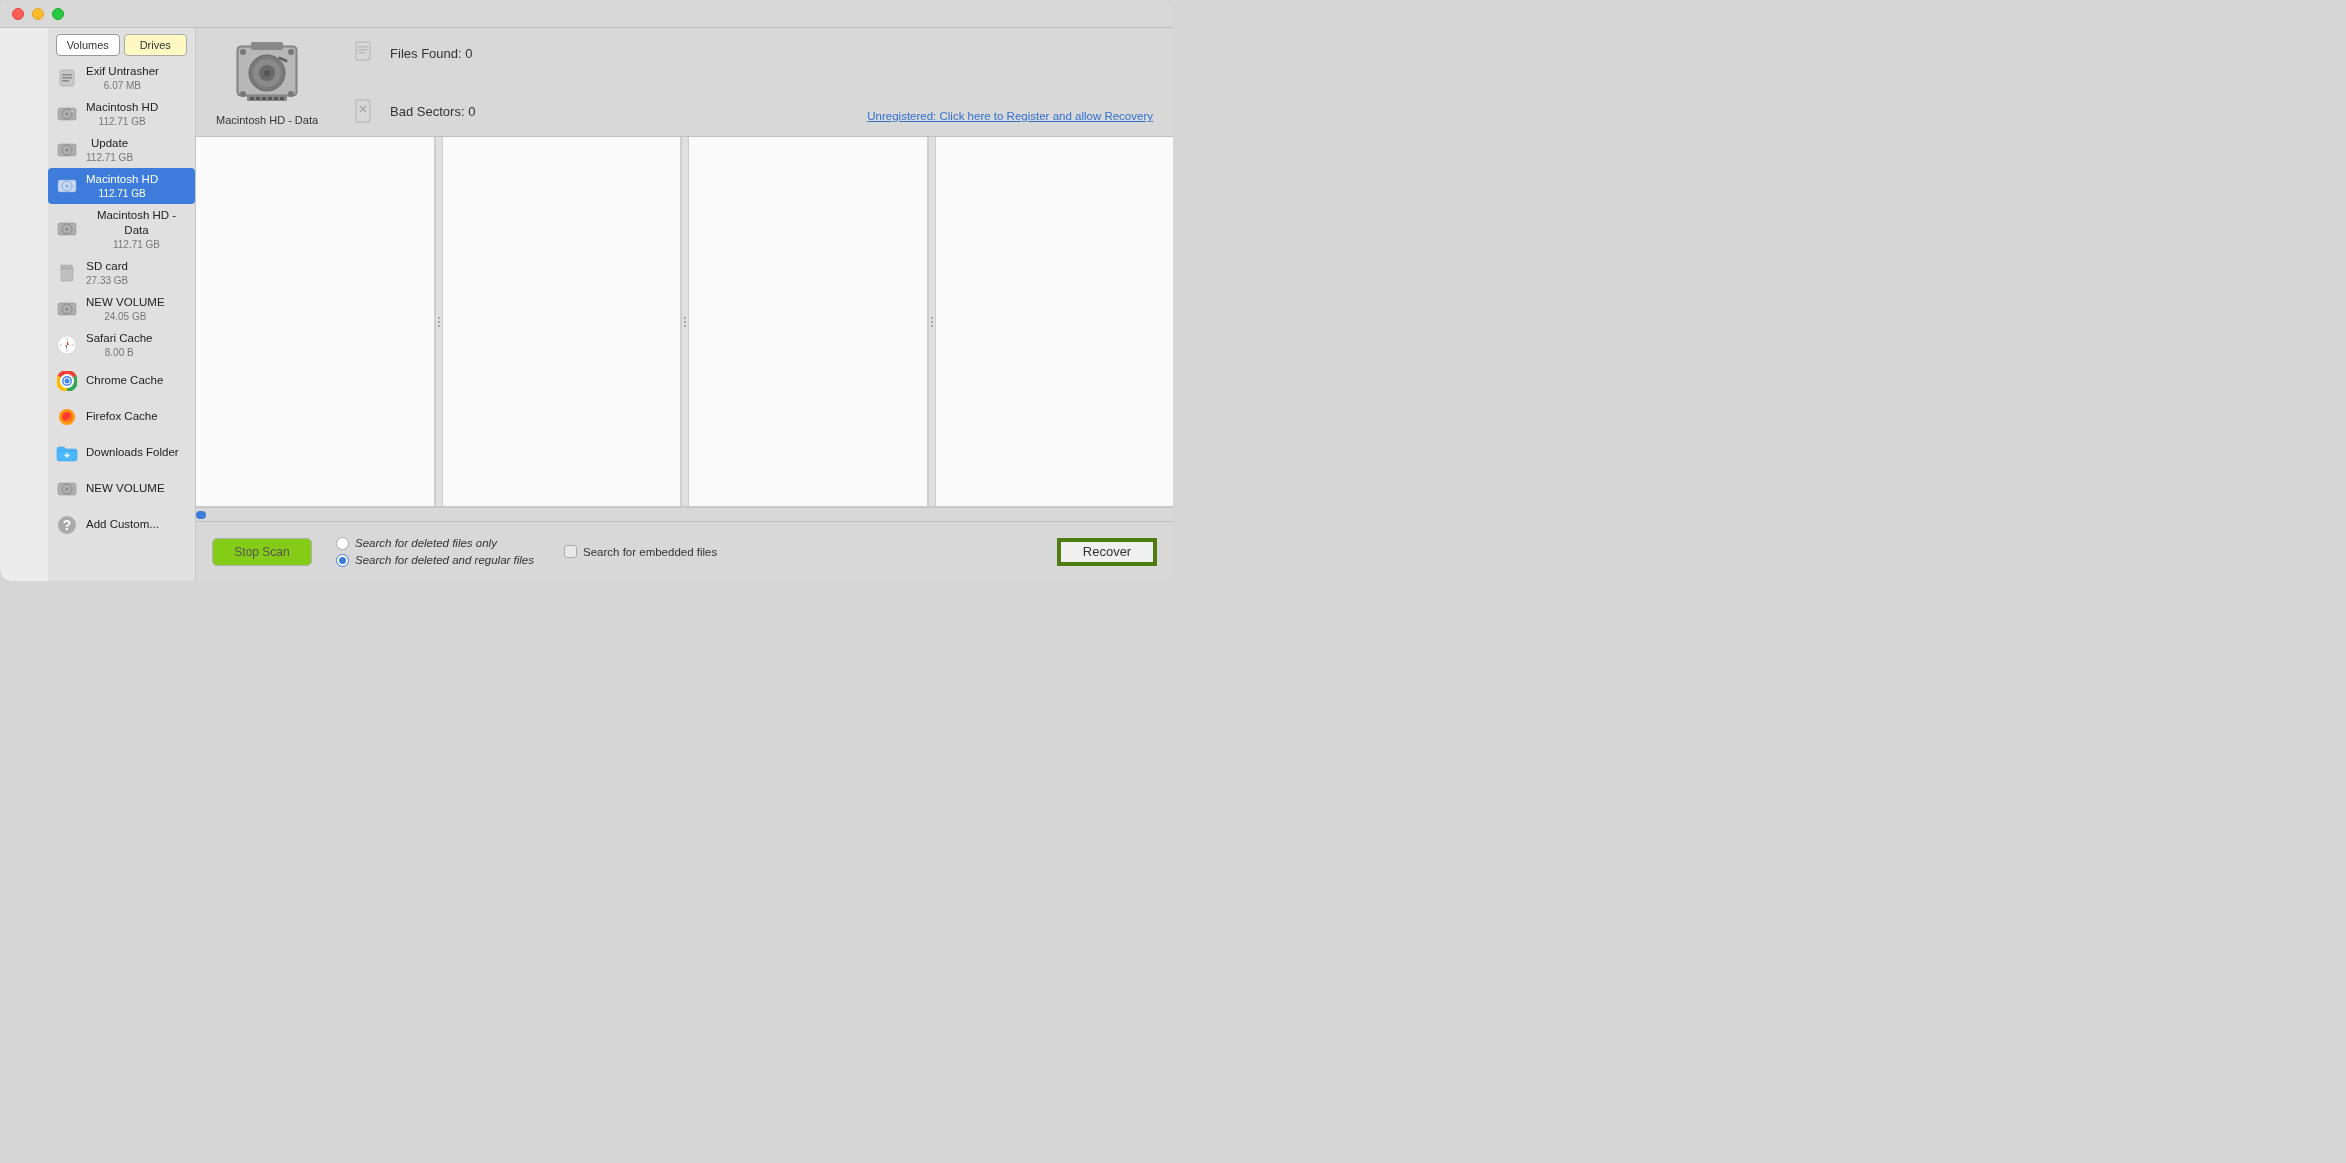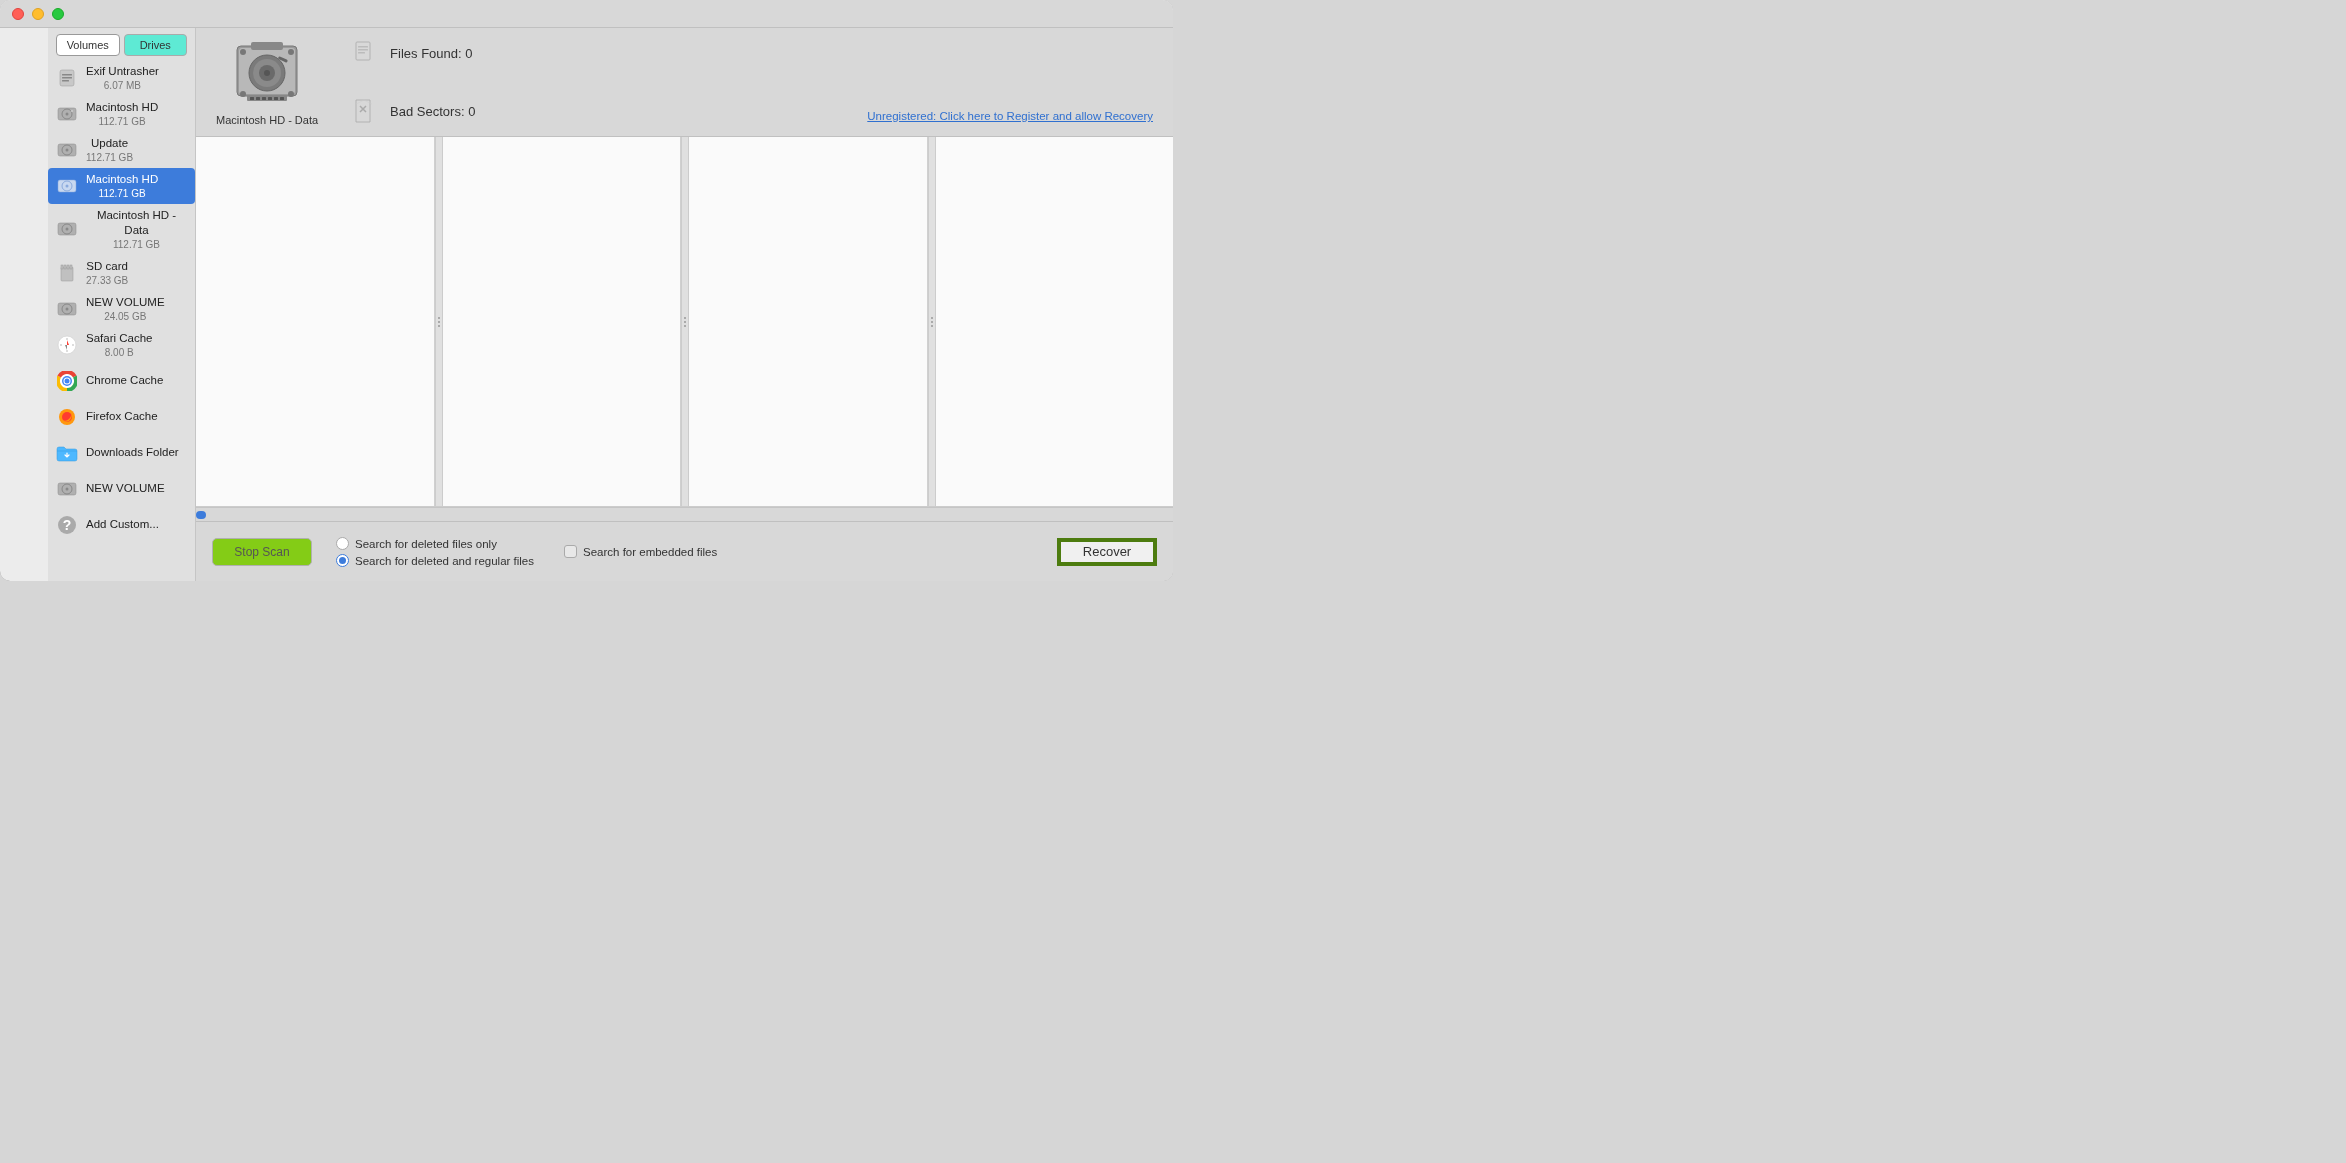--- a/index.html
+++ b/index.html
@@ -75,21 +75,21 @@
       padding: 6px 8px 4px;
       gap: 4px;
       flex-shrink: 0;
     }
 
     .sidebar-tab {
       flex: 1;
       height: 22px;
       font-size: 11px;
       border: 1px solid #aaa;
-      background: #5eead4;
+      background: #fef9c3;
       border-radius: 4px;
       cursor: pointer;
       display: flex;
       align-items: center;
       justify-content: center;
       color: #333;
     }
 
     .sidebar-tab.active {
       background: #fff;
@@ -321,25 +321,26 @@
 
     .search-options {
       display: flex;
       flex-direction: column;
       gap: 4px;
       margin-left: 24px;
     }
 
     .radio-option {
       display: flex;
-      align-items: flex-end;
+      align-items: center;
       gap: 6px;
       font-size: 11.5px;
       color: #333;
       cursor: pointer;
+      font-style: italic;
     }
 
     .radio-circle {
       width: 13px;
       height: 13px;
       border-radius: 50%;
       border: 1.5px solid #aaa;
       background: #fff;
       flex-shrink: 0;
       display: flex;

